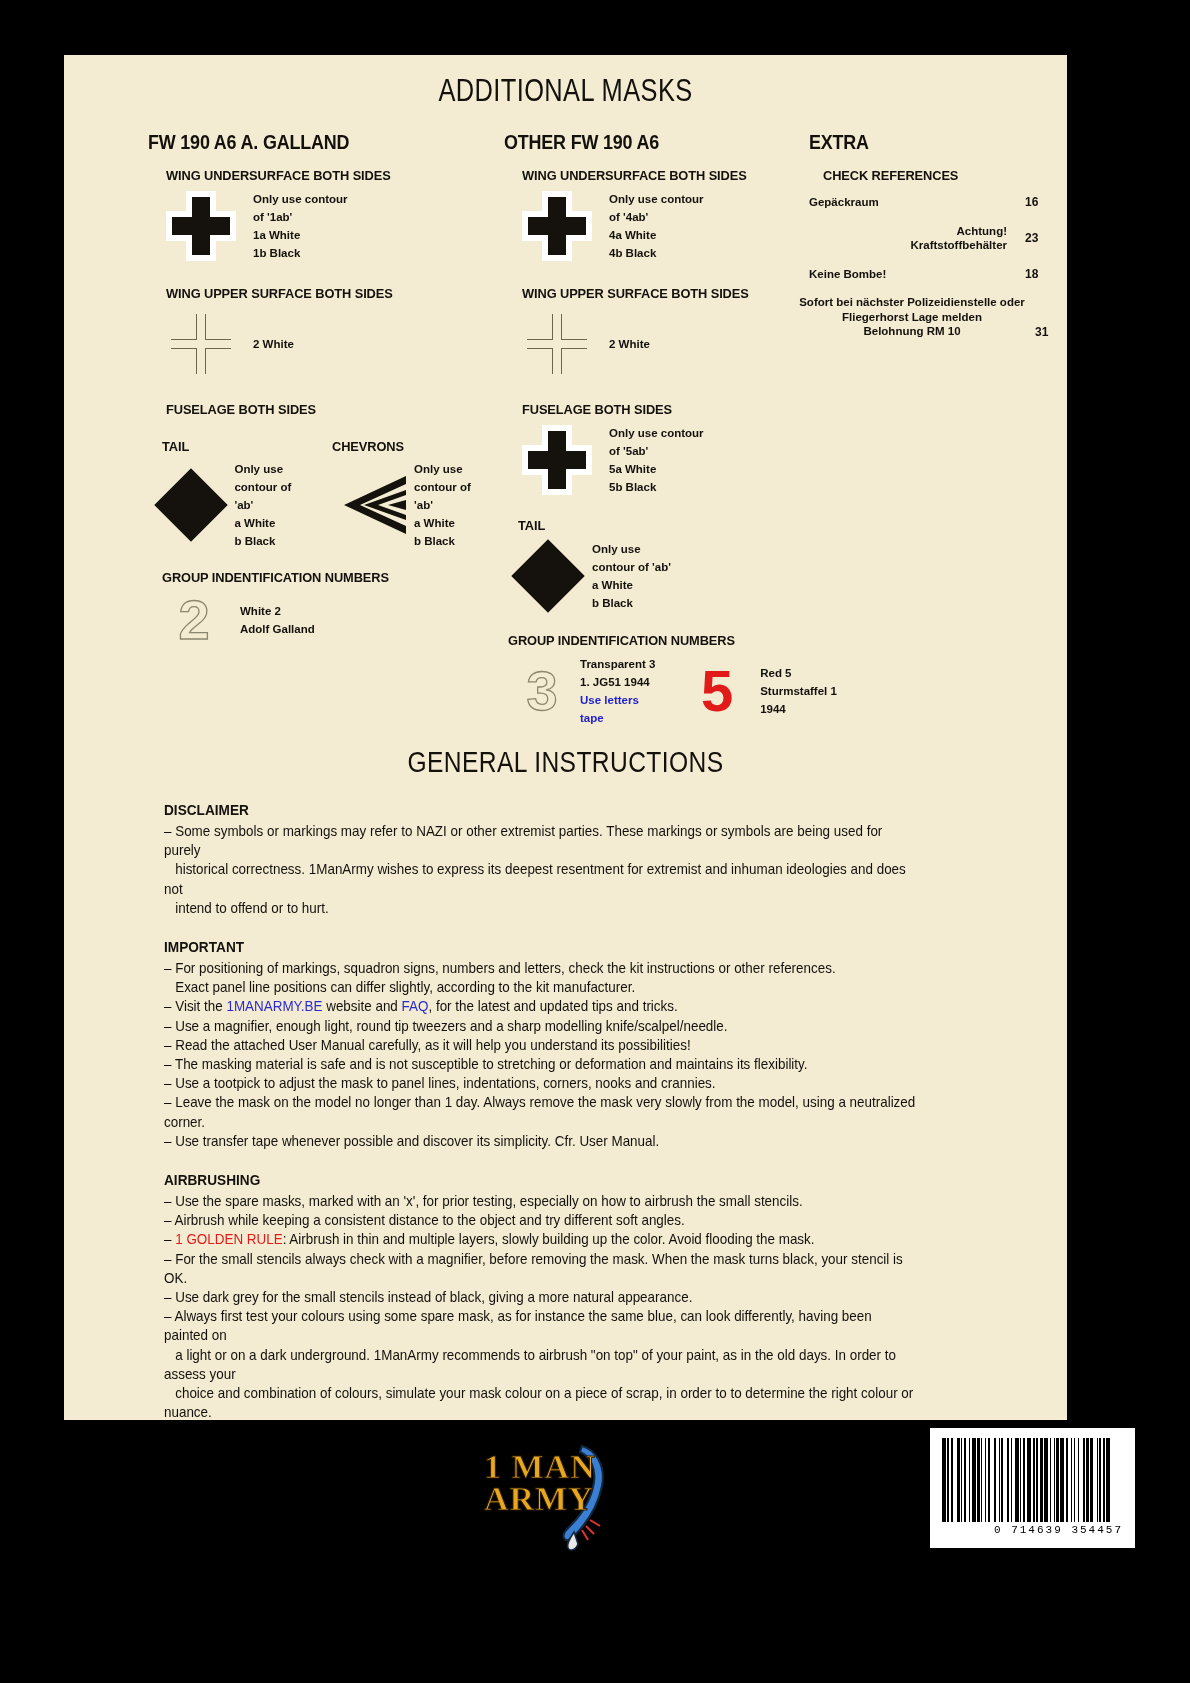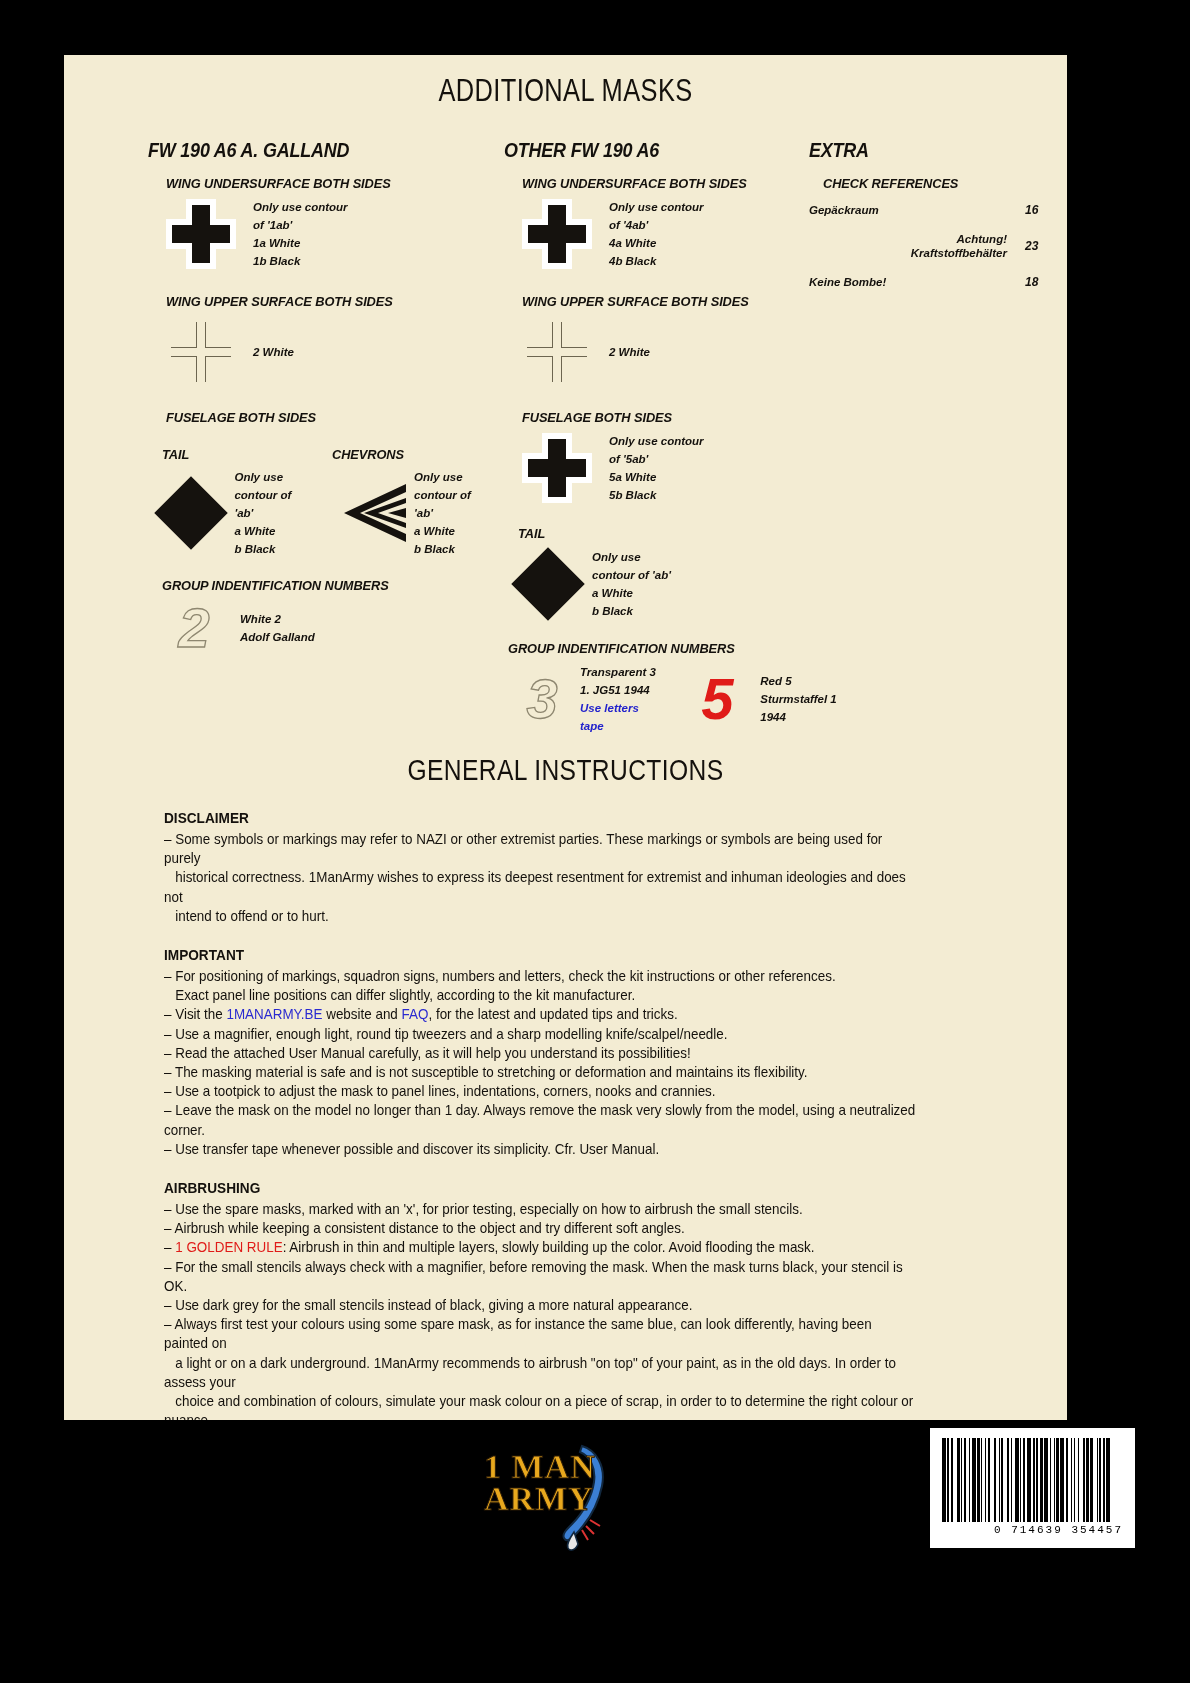--- a/index.html
+++ b/index.html
@@ -48,21 +48,21 @@
   .note {
     font-size: 11.5px;
     font-weight: bold;
     color: #14110d;
     line-height: 18px;
     white-space: pre-line;
   }
   .note.blue { color: #2222cc; }
 
   
-  .cols { position: relative; height: 600px; margin-top: 30px; font-style: italic; }
+  .cols { position: relative; height: 600px; margin-top: 22px; }
   .col { position: absolute; top: 0; }
   #col-galland { left: 84px; width: 340px; }
   #col-other   { left: 440px; width: 350px; }
   #col-extra   { left: 745px; width: 250px; }
 
   .block { position: relative; }
   .block-head { margin-left: 18px; margin-bottom: 7px; }
   .row { display: flex; align-items: center; }
   .art { width: 105px; flex: 0 0 105px; display: flex; justify-content: center; }
 
@@ -365,20 +365,26 @@
         </div>
         <div class="ref-row" style="margin-top:10px">
           <div class="ref-label">Achtung!
 Kraftstoffbehälter</div>
           <div class="ref-num">23</div>
         </div>
         <div class="ref-row" style="margin-top:8px">
           <div class="ref-label" style="text-align:left">Keine Bombe!</div>
           <div class="ref-num">18</div>
         </div>
+        <div class="ref-row" style="margin-top:12px;align-items:flex-end">
+          <div class="ref-label" style="text-align:center;padding-right:8px;margin-left:-12px">Sofort bei nächster Polizeidienstelle oder
+Fliegerhorst Lage melden
+Belohnung RM 10</div>
+          <div class="ref-num" style="width:24px">31</div>
+        </div>
       </div>
     </div>
 
   </div>
 
   <div class="big-title" id="general-title">GENERAL INSTRUCTIONS</div>
 
   <div class="instr">
 
     <div class="sec-head" style="margin-top:16px">DISCLAIMER</div>

